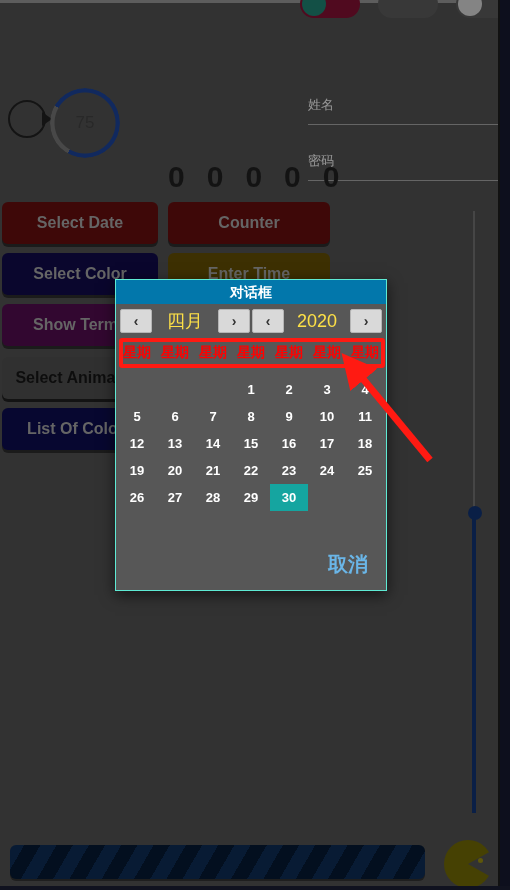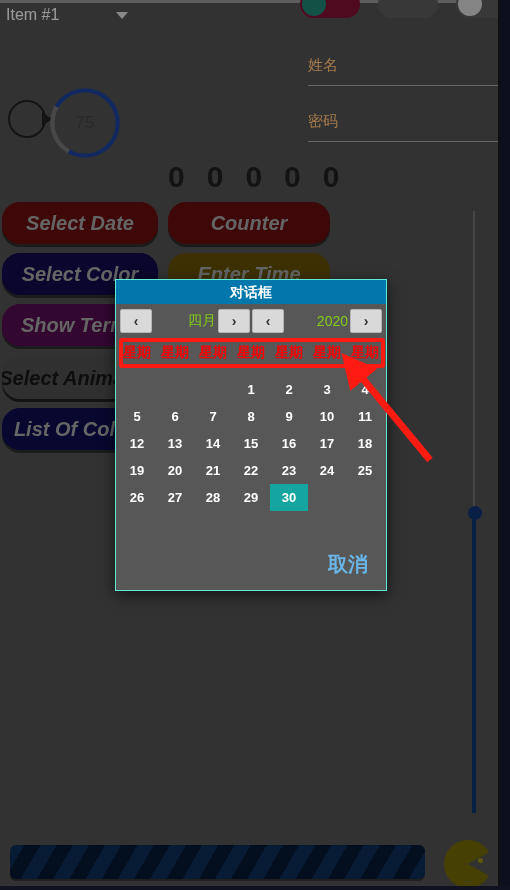--- a/index.html
+++ b/index.html
@@ -51,21 +51,21 @@
   .toggles { position: absolute; left: 300px; top: -10px; display: flex; gap: 18px; }
   .tog { width: 60px; height: 28px; border-radius: 14px; position: relative; }
   .tog-a { background: #7a1030; }
   .tog-a .knob { position: absolute; left: 2px; top: 2px; width: 24px; height: 24px; border-radius: 50%; background: #1d7a6b; }
   .tog-b { background: #565656; }
   .tog-c { background: #565656; }
   .tog-c .knob { position: absolute; left: 2px; top: 2px; width: 24px; height: 24px; border-radius: 50%; background: #c9c9c9; }
 
   
   .field { position: absolute; left: 308px; width: 196px; }
-  .field .lbl { font-size: 15px; color: #fdba74; padding-bottom: 10px; display: block; }
+  .field .lbl { font-size: 13px; color: #e5e5e5; padding-bottom: 10px; display: block; margin-top: 40px; }
   .field .rule { height: 1px; background: #9a9a9a; width: 100%; }
   #field-name { top: 56px; }
   #field-pass { top: 112px; }
 
   
   .circ-wrap { position: absolute; left: 8px; top: 88px; width: 120px; height: 70px; }
   .circ-small {
     position: absolute; left: 0; top: 12px;
     width: 38px; height: 38px; border-radius: 50%;
     border: 2px solid #1f1f1f;
@@ -94,26 +94,26 @@
   
   .digits {
     position: absolute; left: 168px; top: 160px;
     display: flex; gap: 22px;
   }
   .digits span { font-size: 30px; font-weight: bold; color: #1e1e1e; }
 
   
   .btn {
     position: absolute;
-    border-radius: 18px;
-    font-size: 20px; font-weight: bold;
+    border-radius: 6px;
+    font-size: 16px; font-weight: bold;
     color: #9a9a9a;
     display: flex; align-items: center; justify-content: center;
     box-shadow: 0 3px 0 rgba(0,0,0,0.45);
-    overflow: hidden; white-space: nowrap; font-style: italic;
+    overflow: hidden; white-space: nowrap;
   }
   #btn-select-date { left: 2px;   top: 202px; width: 156px; height: 42px; background: #5e0d0d; }
   #btn-counter     { left: 168px; top: 202px; width: 162px; height: 42px; background: #5e0d0d; }
   #btn-select-color{ left: 2px;   top: 253px; width: 156px; height: 42px; background: #100a45; }
   #btn-enter-time  { left: 168px; top: 253px; width: 162px; height: 42px; background: #5d4a04; }
   #btn-show-terms  { left: 2px;   top: 304px; width: 156px; height: 42px; background: #4d0c4a; }
   #btn-select-anim { left: 2px;   top: 357px; width: 156px; height: 42px; background: #4a4a4a; color: #151515; box-shadow: 0 3px 0 rgba(0,0,0,0.6);}
   #btn-list-colors { left: 2px;   top: 408px; width: 156px; height: 42px; background: #0b0b4a; }
 
   
@@ -177,23 +177,23 @@
     background: #d9d9d9;
     color: #333;
     border: 1px solid #b5b5b5;
     font-size: 14px; font-weight: bold;
     display: flex; align-items: center; justify-content: center;
     border-radius: 2px;
     line-height: 1;
   }
   .nav-label {
     flex: 1;
-    text-align: right;
-    color: #84cc16;
-    font-size: 14px;
+    text-align: center;
+    color: #fde047;
+    font-size: 18px;
   }
   .weekrow {
     display: flex;
     margin: 6px 2px 0 2px;
     padding: 4px 0;
   }
   .weekrow .wd {
     flex: 1;
     text-align: center;
     color: #ff0000;
@@ -240,24 +240,20 @@
 </style>
 </head>
 <body>
 
 <div id="screen">
 
   <div id="bg-app">
 
     <div class="statusbar"></div>
 
-    <div class="spinner">
-      <span class="sp-label">Item #1</span>
-      <span class="caret"></span>
-    </div>
 
     <div class="toggles">
       <div class="tog tog-a">
           <div class="knob"></div>
         </div>
       <div class="tog tog-b"></div>
       <div class="tog tog-c">
           <div class="knob"></div>
         </div>
     </div>

